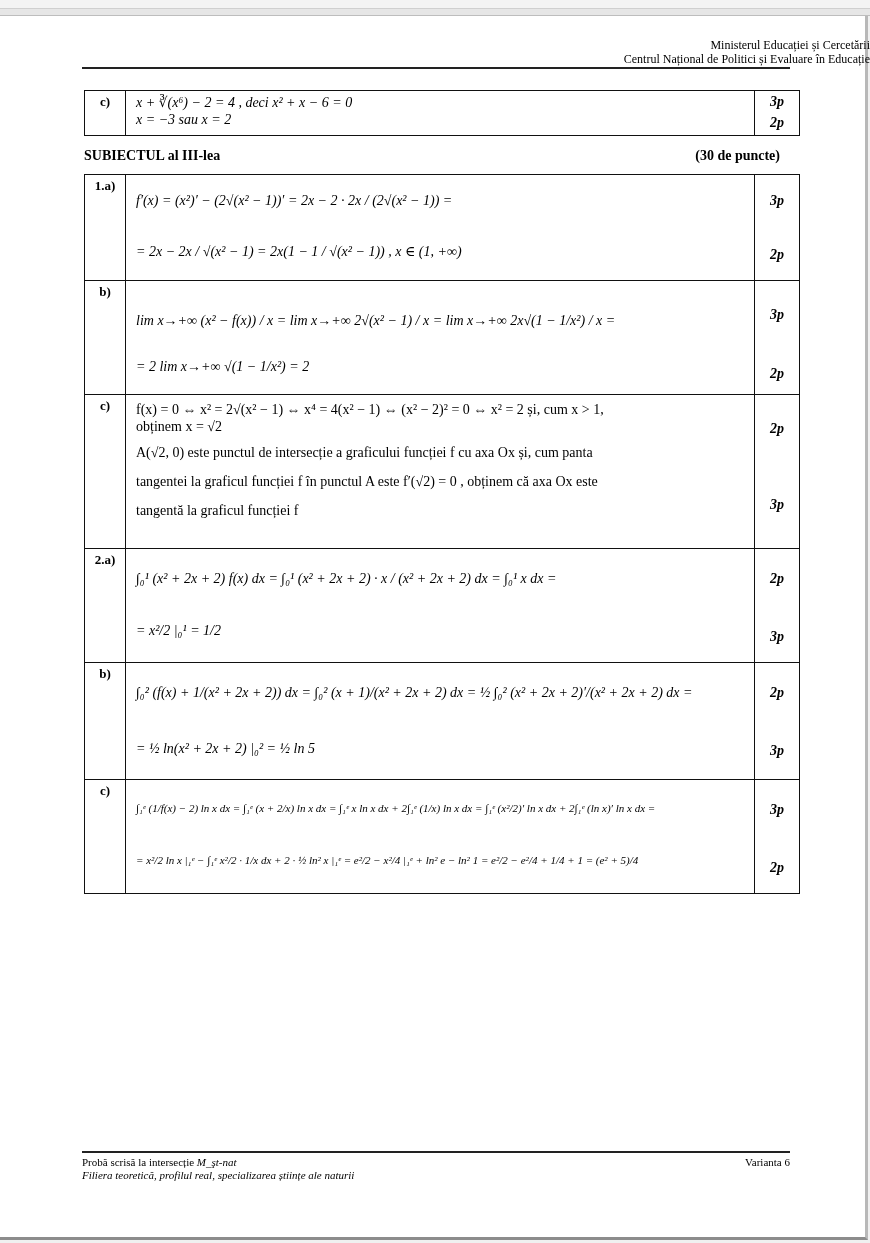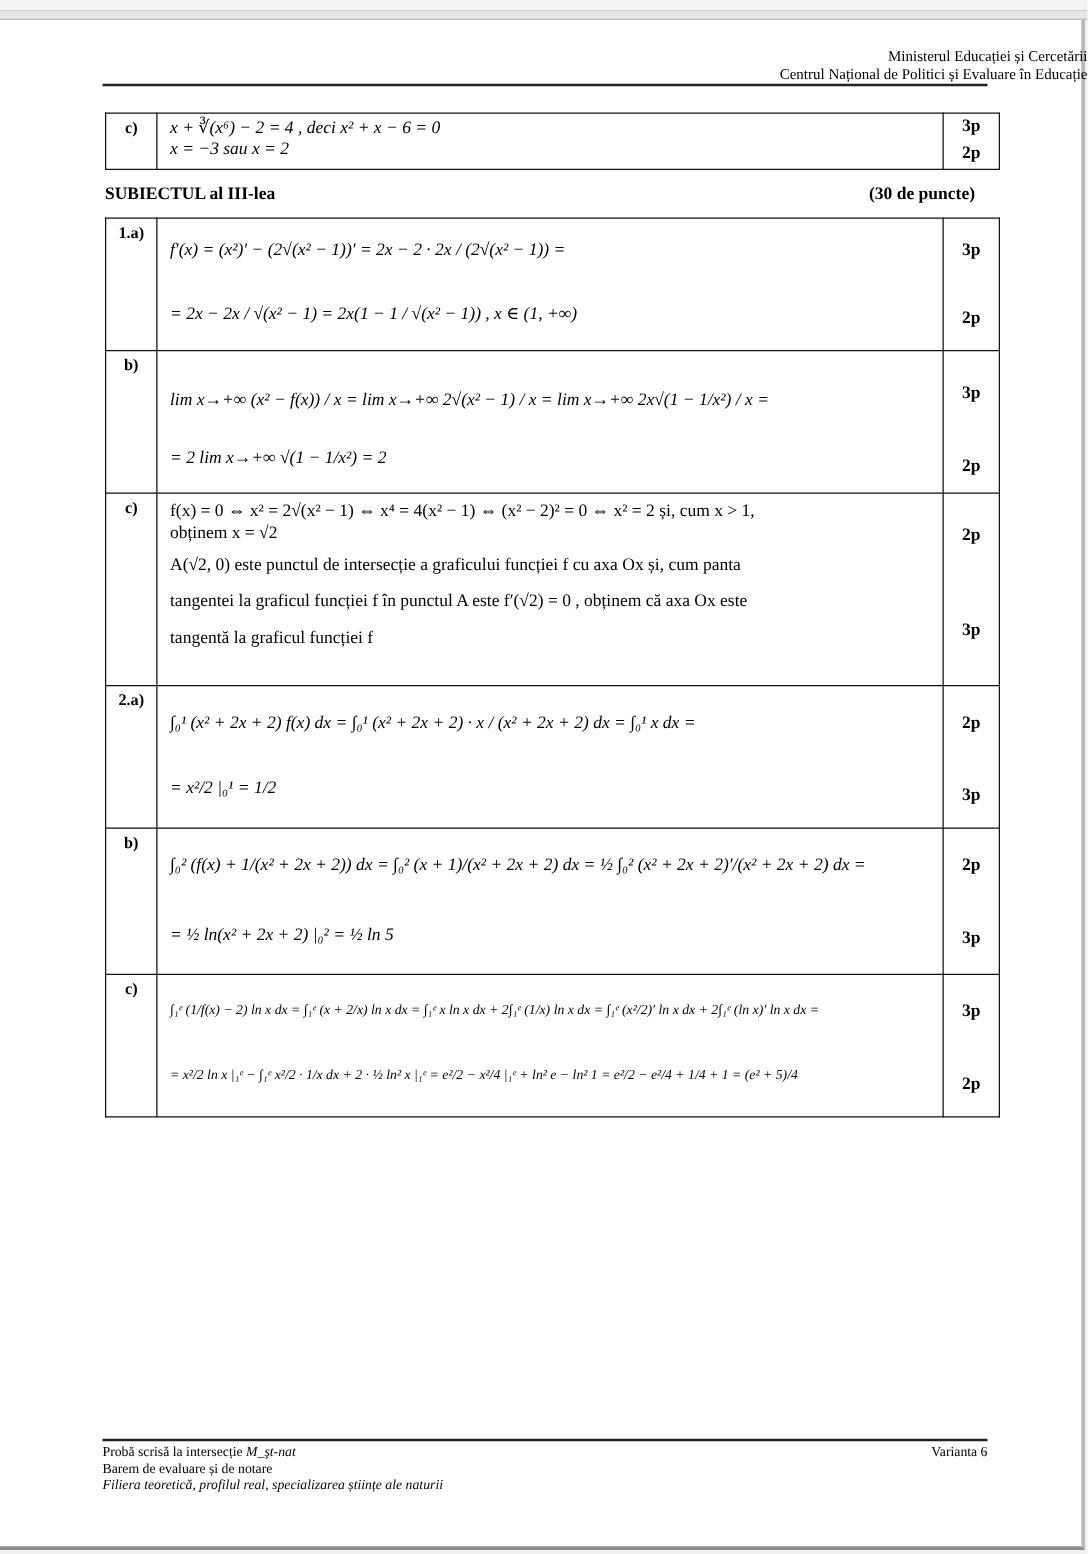--- a/index.html
+++ b/index.html
@@ -23,21 +23,21 @@
     background: #fff;
     border-right: 3px solid #b8b8b8;
     border-bottom: 3px solid #8c8c8c;
   }
   .header { position: absolute; left: 0; top: 38px; width: 870px; text-align: right; font-size: 12px; line-height: 14px; }
   .header-rule { position: absolute; left: 82px; top: 67px; width: 708px; height: 2px; background: #222; }
   table.grid { position: absolute; left: 84px; border-collapse: collapse; font-size: 14px; }
   table.grid td { border: 1.5px solid #111; vertical-align: top; padding: 0; }
   td.lbl { width: 40px; text-align: center; font-weight: bold; font-size: 13px; padding-top: 3px !important; }
   td.body { width: 618px; padding-left: 10px !important; }
-  td.pts { width: 44px; text-align: center; font-weight: bold; font-size: 14px; position: relative; }
+  td.pts { width: 44px; text-align: center; font-weight: bold; font-size: 14px; position: relative; font-style: italic; }
   .line { position: relative; white-space: nowrap; font-style: italic; }
   .pt { position: absolute; left: 0; width: 44px; text-align: center; }
   .section {
     position: absolute; left: 84px; top: 148px; width: 696px;
     font-weight: bold; font-size: 14px;
   }
   .section .right { position: absolute; right: 0; top: 0; }
   .footer-rule { position: absolute; left: 82px; top: 1151px; width: 708px; height: 2px; background: #222; }
   .footer { position: absolute; left: 82px; top: 1156px; width: 708px; font-size: 11px; line-height: 13px; }
   .footer .right { position: absolute; right: 0; top: 0; }
@@ -158,15 +158,14 @@
   </tr>
 </tbody>
   </table>
 
 <div class="footer-rule"></div>
 <div class="footer">
   <div>
     <span>Probă scrisă la intersecție </span><span class="it">M_şt-nat</span>
   </div>
   <span class="right">Varianta 6</span>
-  <div>Barem de evaluare și de notare</div>
   <div class="it">Filiera teoretică, profilul real, specializarea științe ale naturii</div>
 </div>
 
 </body></html>

